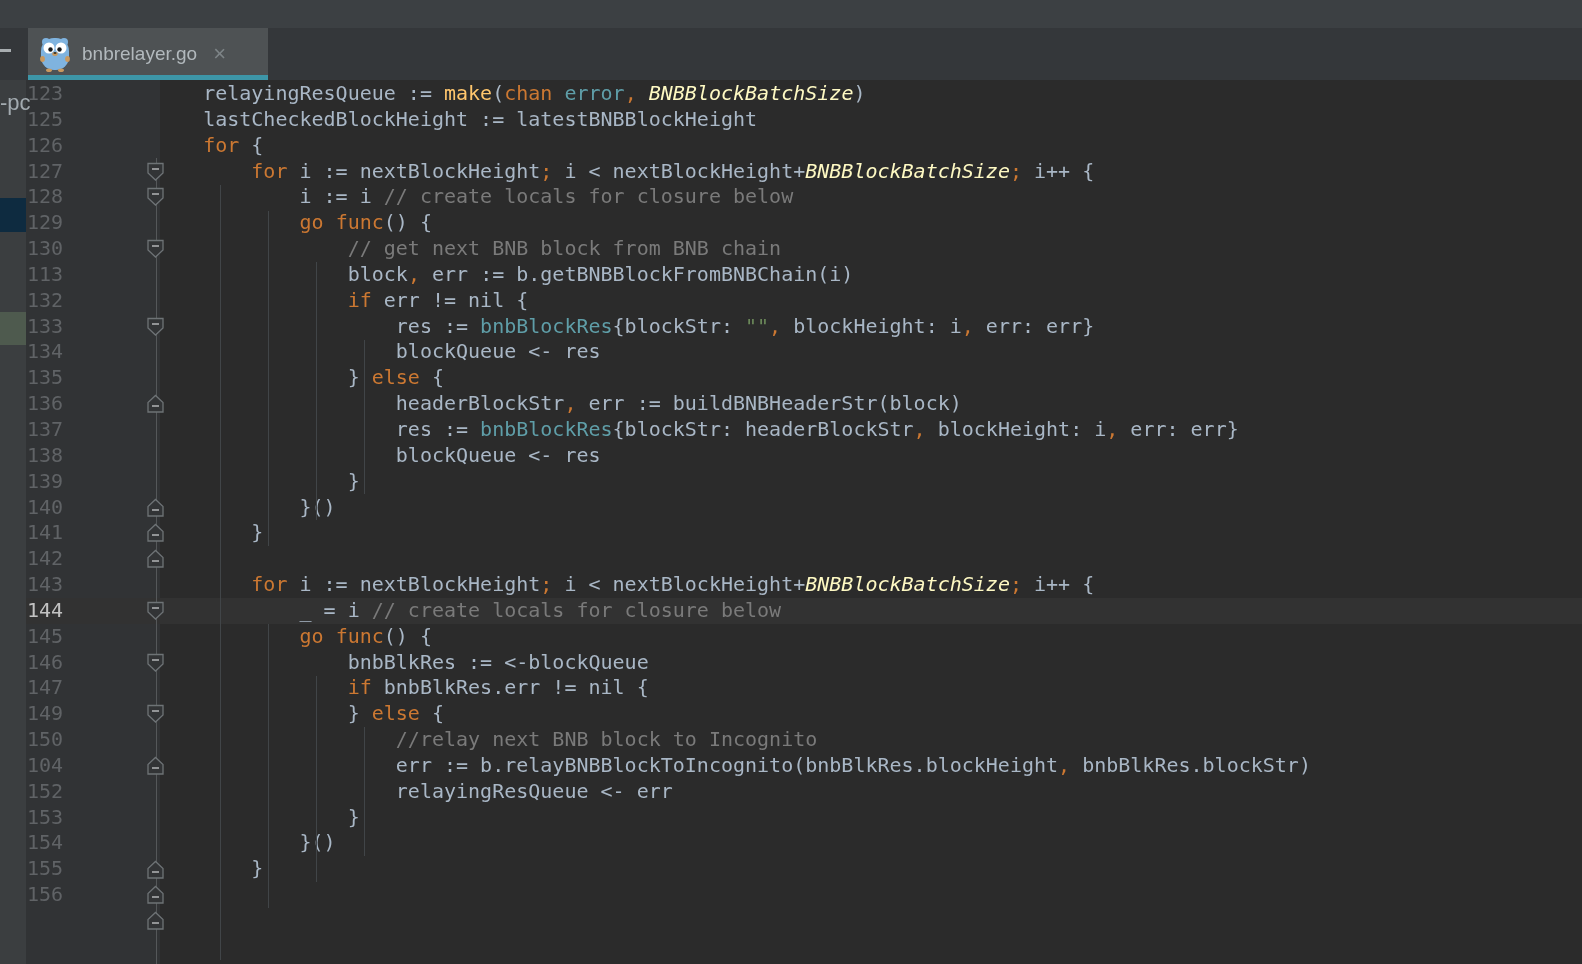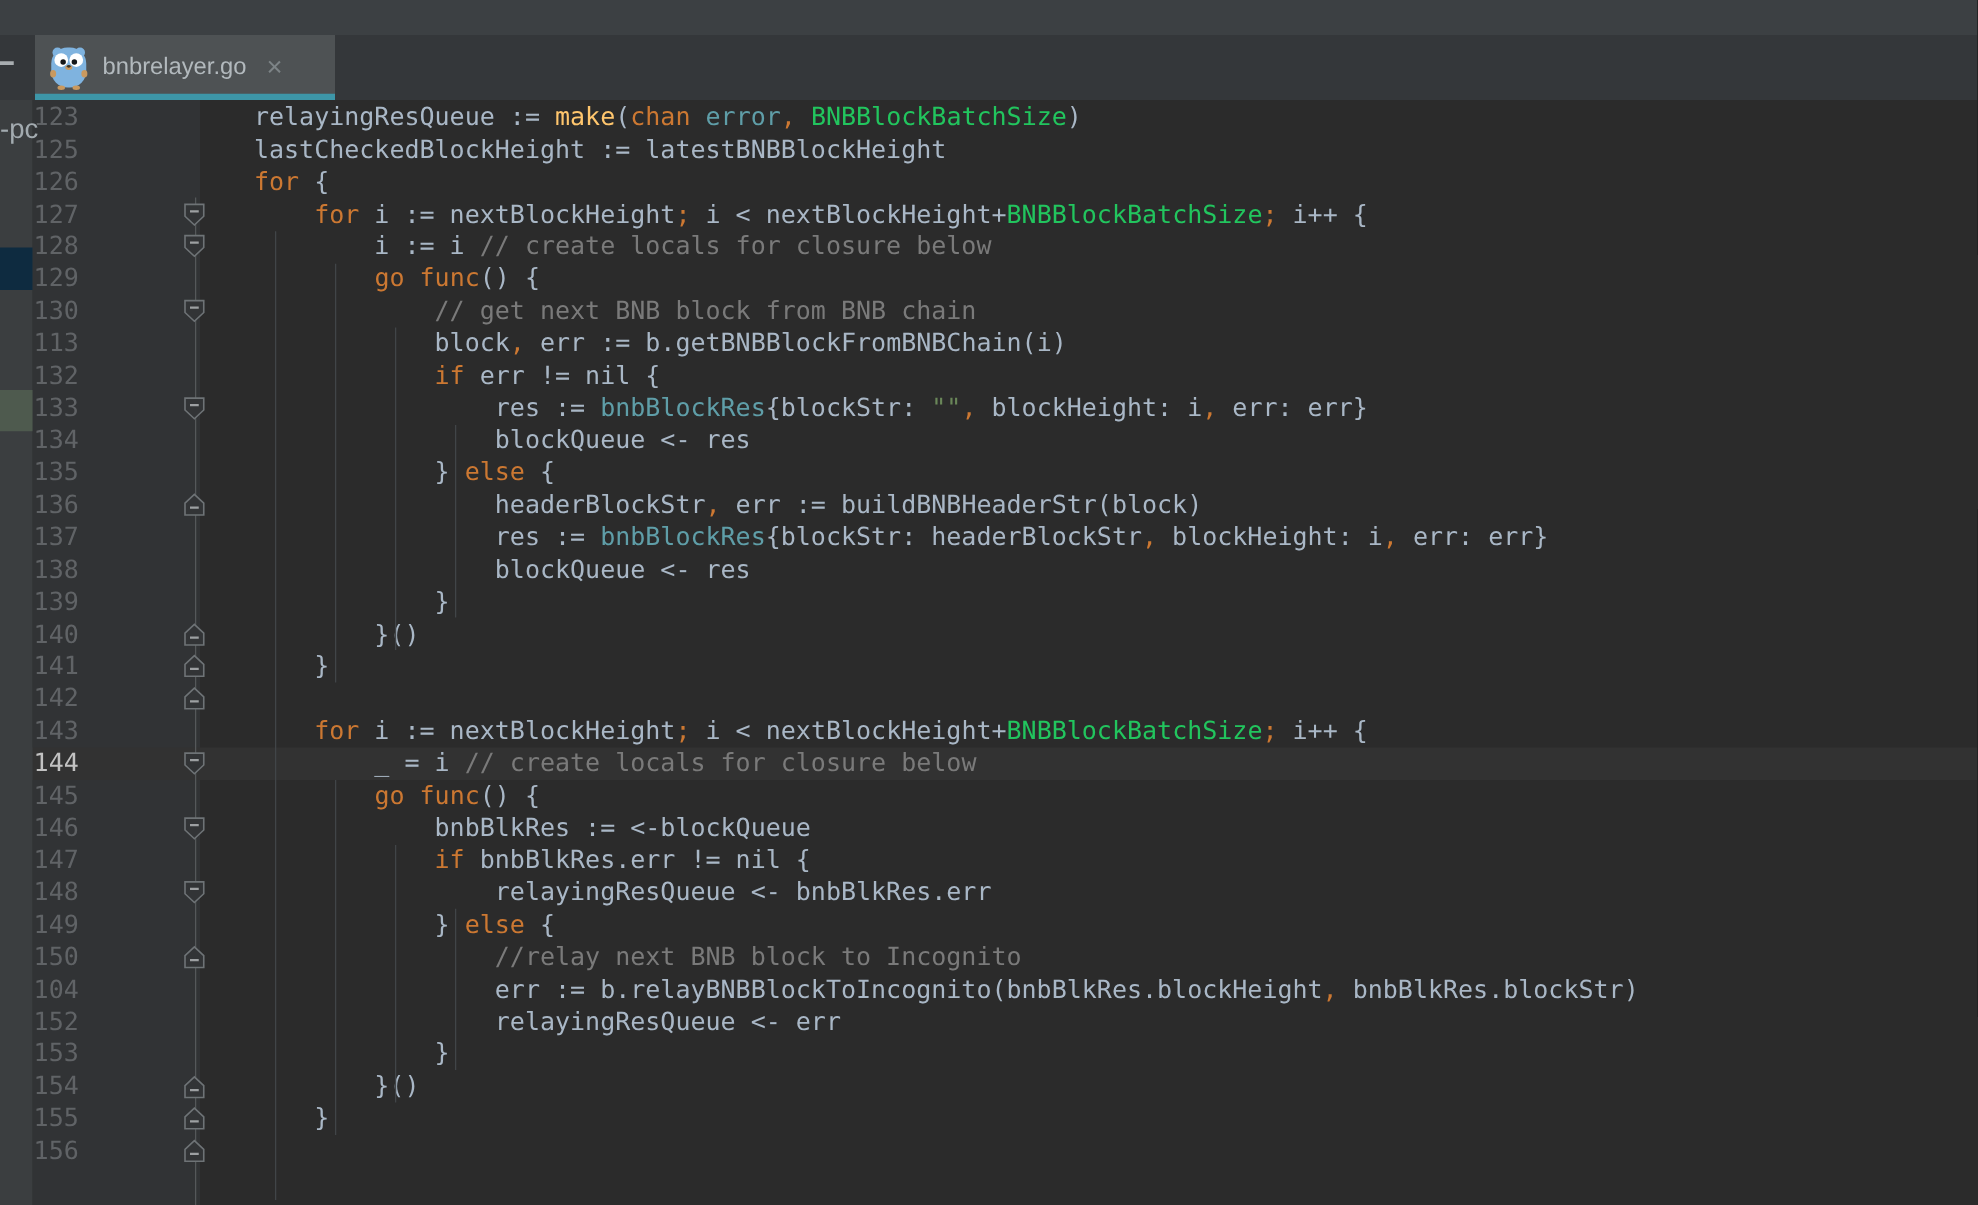--- a/index.html
+++ b/index.html
@@ -28,21 +28,21 @@
   .fold-line{position:absolute;left:156px;top:158px;width:1px;height:806px;background:#55585A;z-index:2;}
   #code-lines{position:absolute;left:0;top:81px;right:0;z-index:1;}
   .row{display:flex;height:25.85px;line-height:25.85px;font-size:20px;padding-left:17px;justify-content:center;}
   .row.current{background:#323232;}
   .lnum{width:134px;flex:none;text-align:right;padding-right:88px;box-sizing:border-box;color:#606366;}
   .row.current .lnum{color:#C2C2C2;}
   .code{flex:1;white-space:pre;padding-left:4px;}
 
   
   .d{color:#A9B7C6;} .k{color:#CC7832;} .f{color:#FFC66D;} .t{color:#5F9EA8;}
-  .c{color:#22c55e;} .m{color:#7A7A7A;} .s{color:#6A8759;}
+  .c{color:#fef9c3;font-style:italic;} .m{color:#7A7A7A;} .s{color:#6A8759;}
 
   .guide{position:absolute;width:1px;background:#414548;z-index:2;}
   .fold-marker{position:absolute;left:146px;width:19px;height:20px;z-index:4;}
 </style>
 </head>
 <body>
 
 <div class="window">
 
   <div class="topstrip"></div>
@@ -171,24 +171,20 @@
       </div>
       <div class="row">
         <span class="lnum">146</span>
         <span class="code"><span class="d">                bnbBlkRes := &lt;-blockQueue</span></span>
       </div>
       <div class="row">
         <span class="lnum">147</span>
         <span class="code"><span class="d">                </span><span class="k">if</span><span class="d"> bnbBlkRes.err != nil {</span></span>
       </div>
       <div class="row">
-        <span class="lnum">148</span>
-        <span class="code"><span class="d">                    relayingResQueue &lt;- bnbBlkRes.err</span></span>
-      </div>
-      <div class="row">
         <span class="lnum">149</span>
         <span class="code"><span class="d">                } </span><span class="k">else</span><span class="d"> {</span></span>
       </div>
       <div class="row">
         <span class="lnum">150</span>
         <span class="code"><span class="d">                    </span><span class="m">//relay next BNB block to Incognito</span></span>
       </div>
       <div class="row">
         <span class="lnum">104</span>
         <span class="code"><span class="d">                    err := b.relayBNBBlockToIncognito(bnbBlkRes.blockHeight</span><span class="k">,</span><span class="d"> bnbBlkRes.blockStr)</span></span>

